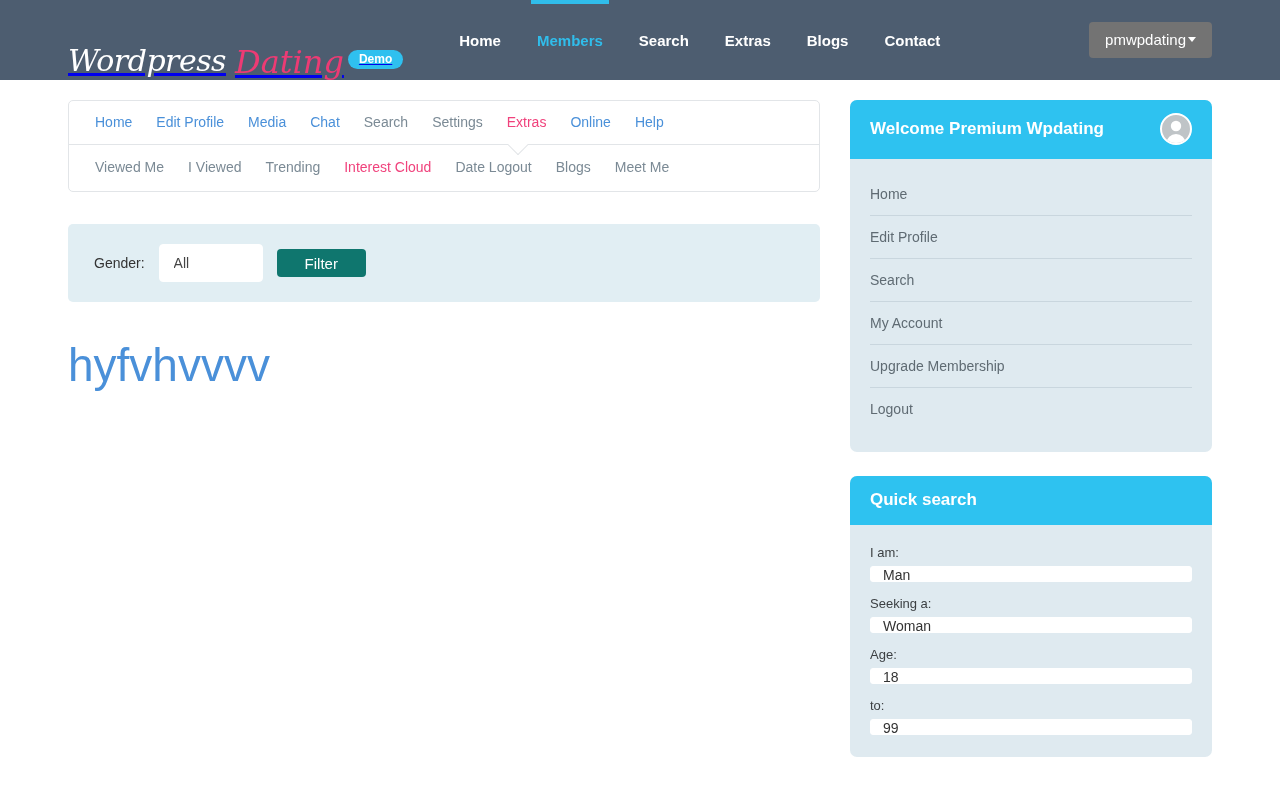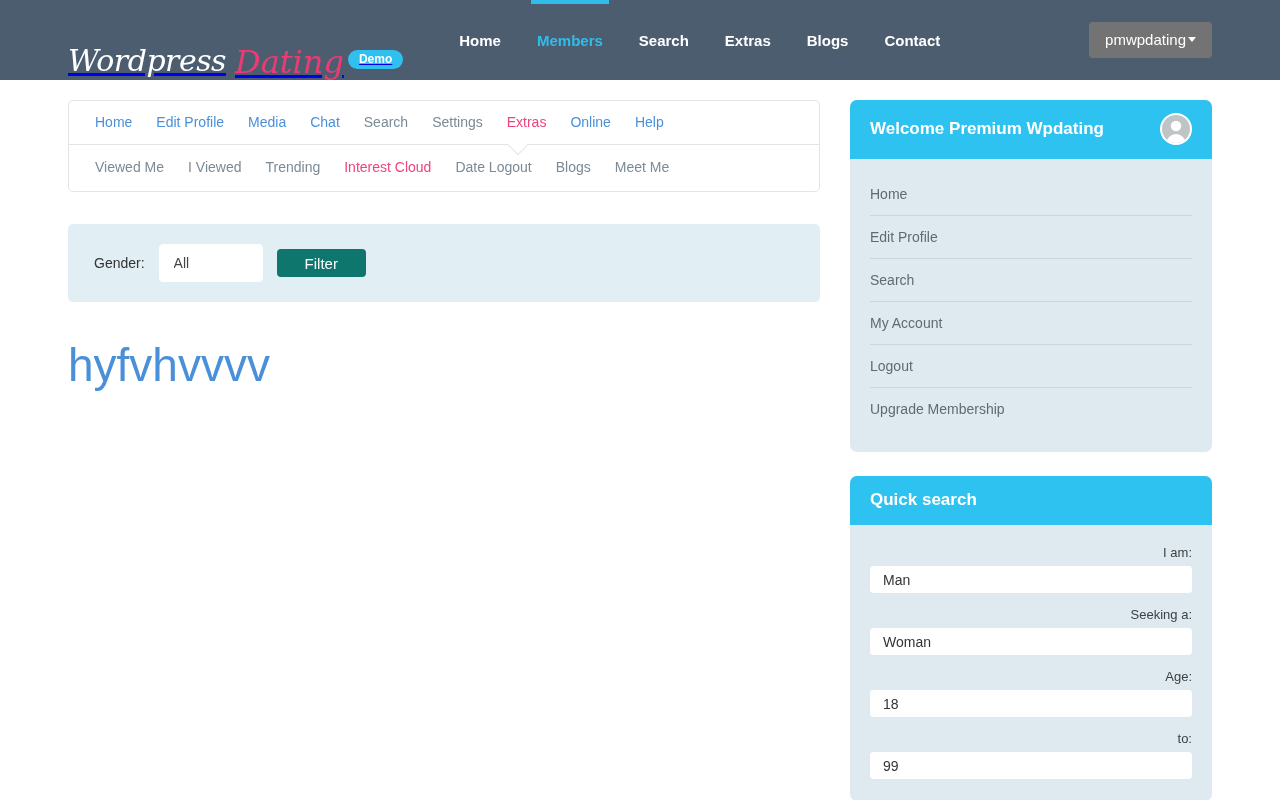--- a/index.html
+++ b/index.html
@@ -266,25 +266,24 @@
     color: #5f6b73;
     text-decoration: none;
     padding: 13px 0 13px;
     cursor: pointer;
   }
 
   .qs-label {
     font-size: 13px;
     color: #3c4043;
     margin: 6px 0 6px;
-    text-align: right;
   }
   .qs-field {
     width: 100%;
-    height: 27px;
+    height: 16px;
     background: #ffffff;
     border: 1px solid #ffffff;
     border-radius: 3px;
     font-size: 14px;
     font-family: "Liberation Sans", sans-serif;
     color: #333333;
     padding: 0 12px;
     appearance: none;
     -webkit-appearance: none;
     outline: none;
@@ -381,24 +380,24 @@
           <li>
               <a href="#">Edit Profile</a>
             </li>
           <li>
               <a href="#">Search</a>
             </li>
           <li>
               <a href="#">My Account</a>
             </li>
           <li>
+              <a href="#">Upgrade Membership</a>
+            </li>
+          <li>
               <a href="#">Logout</a>
-            </li>
-          <li>
-              <a href="#">Upgrade Membership</a>
             </li>
         </ul>
       </div>
     </section>
 
     <section class="widget">
       <div class="widget-head">
         <span class="widget-title">Quick search</span>
       </div>
       <div class="widget-body">

